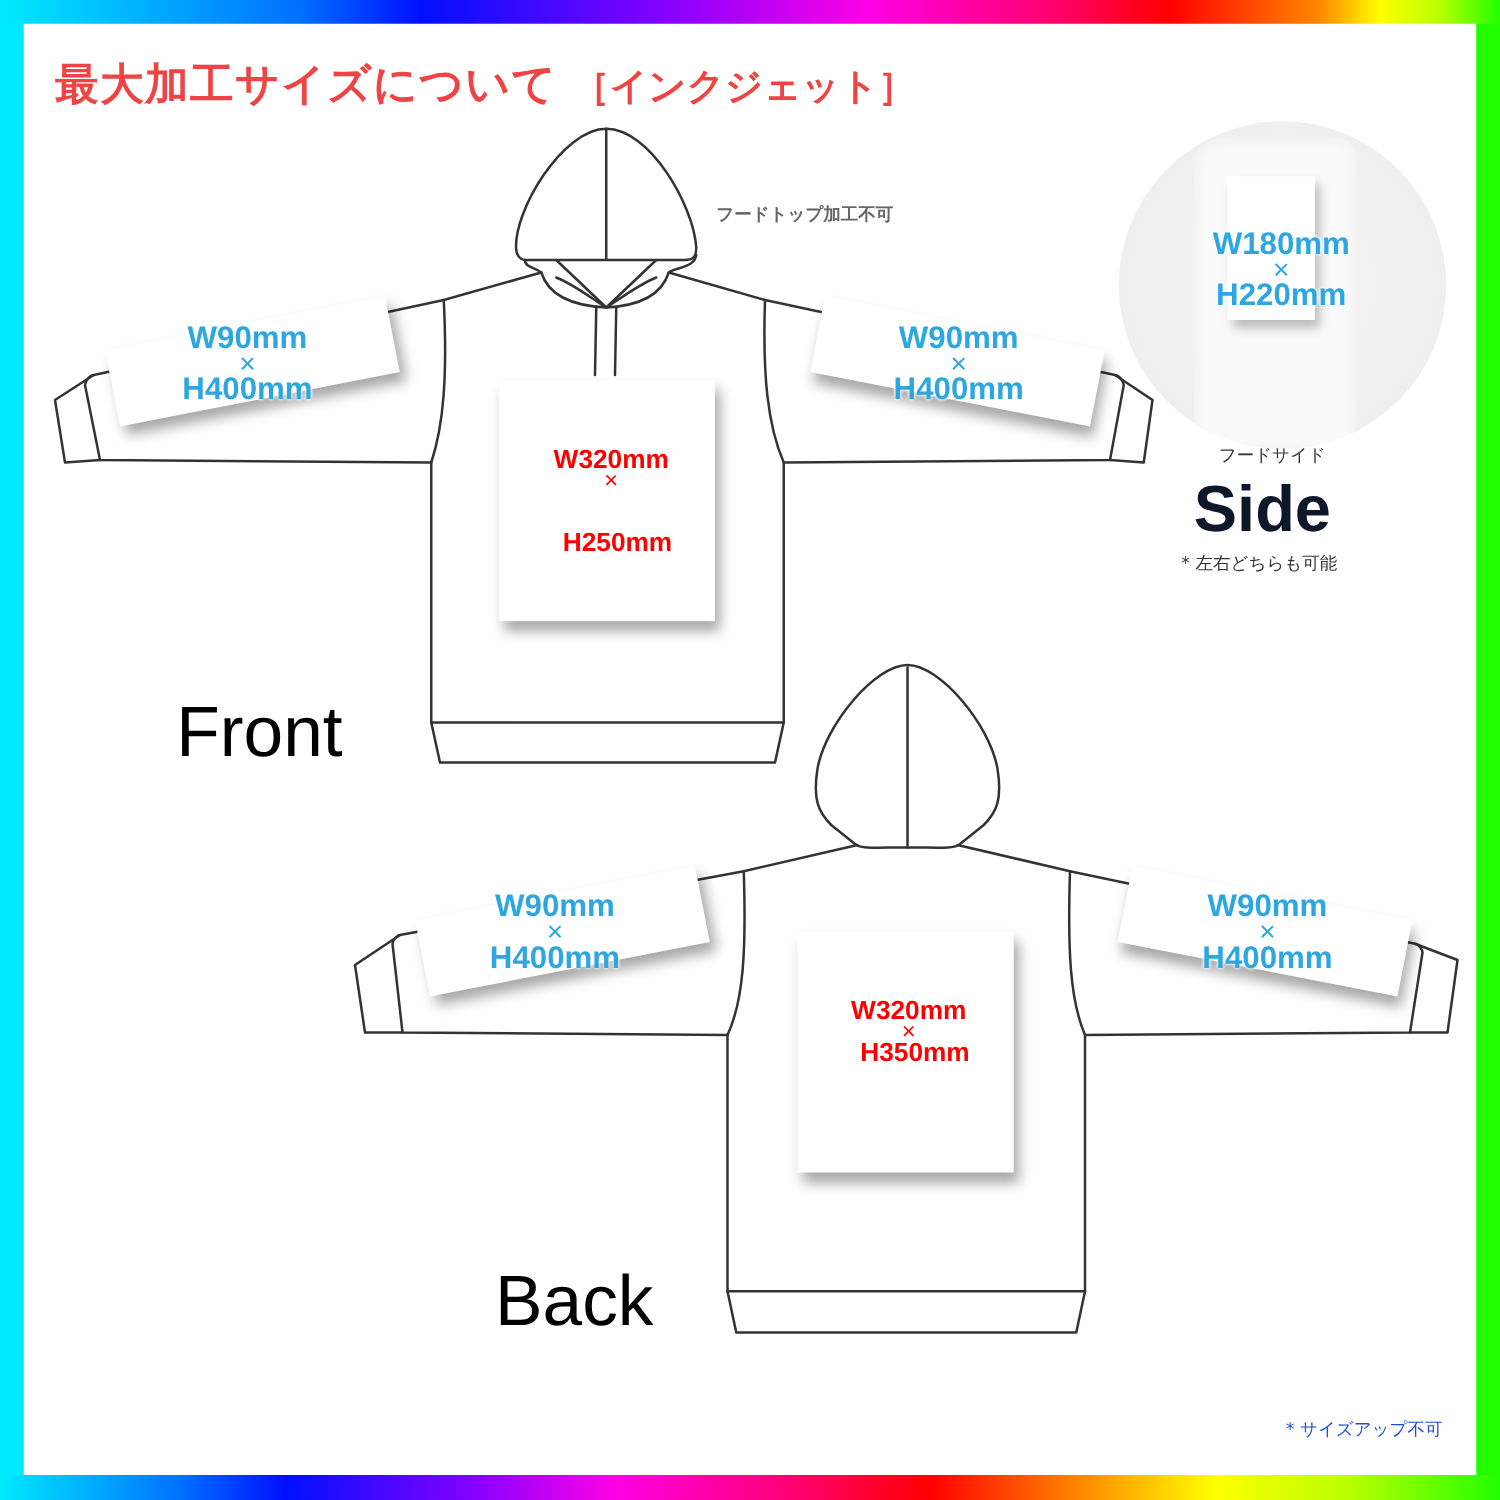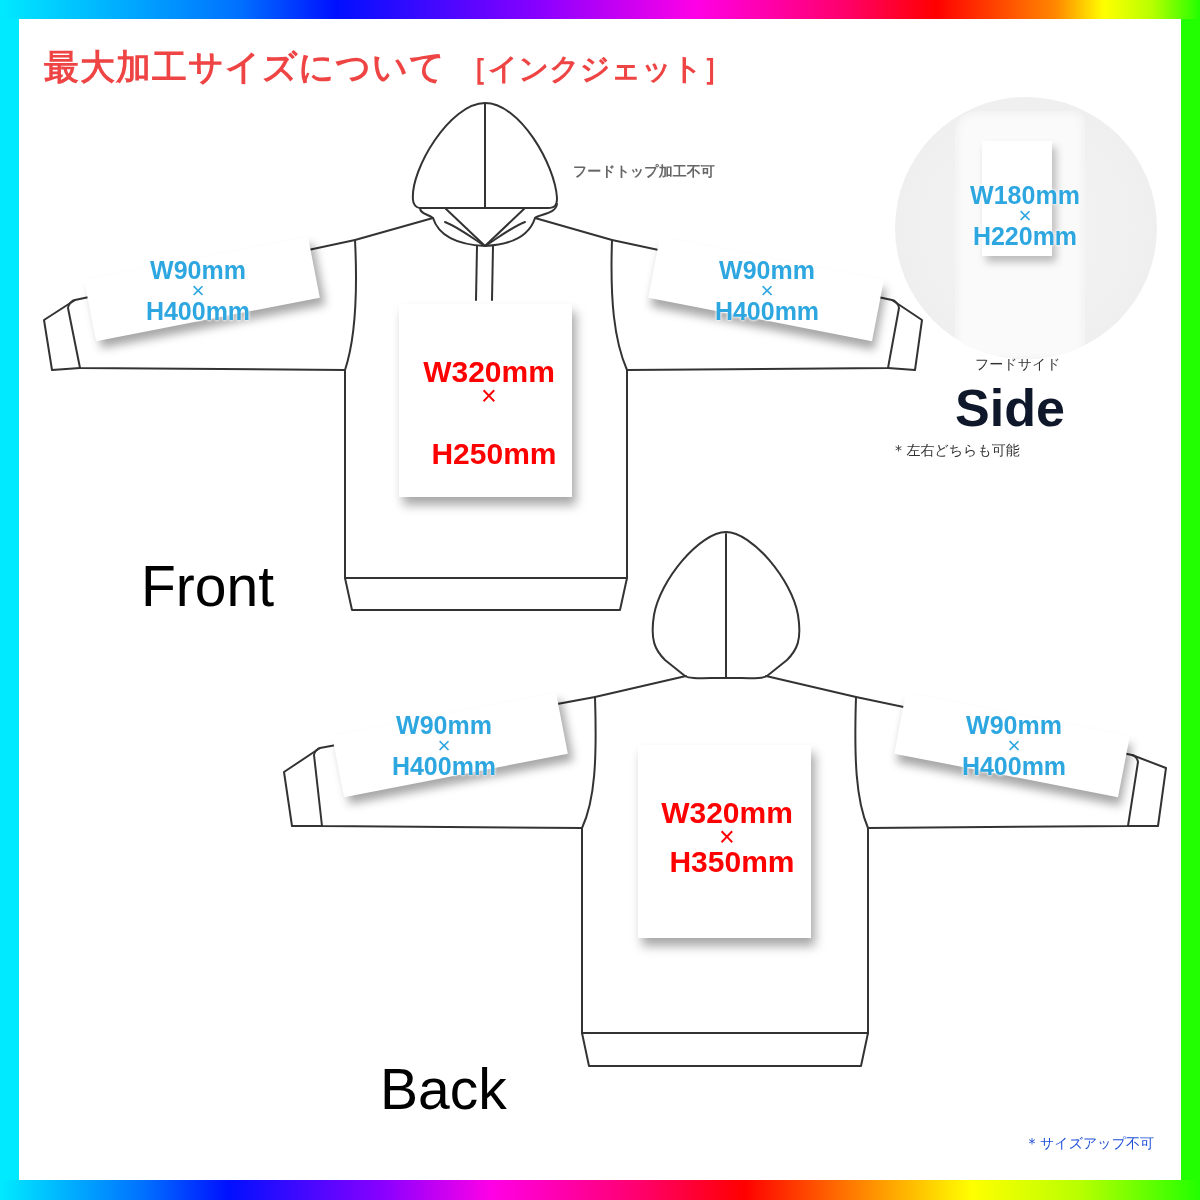--- a/index.html
+++ b/index.html
@@ -17,21 +17,21 @@
   .title { position: absolute; left: 44px; top: 44px; font-size: 35px; font-weight: bold; color: #ef4444; letter-spacing: 1px; white-space: nowrap; font-family: Liberation Mono, monospace; }
   .title .sub { font-size: 30px; font-weight: bold; margin-left: 12px; letter-spacing: 0; }
 
   svg.garment { position: absolute; left: 0; top: 0; width: 1200px; height: 1200px; }
 
   .note-gray { position: absolute; font-size: 14px; color: #666; font-family: "DejaVu Sans", sans-serif; white-space: nowrap; font-weight: bold; }
 
   .print-area { position: absolute; background: #fff; box-shadow: 4px 8px 10px rgba(0,0,0,0.35); }
   .print-label { position: absolute; text-align: center; font-weight: bold; line-height: 1; white-space: nowrap; }
   .blue { color: #2ea7e0; font-size: 25px; text-shadow: 0 0 3px #fff, 0 0 3px #fff; }
-  .red { color: #ff0000; font-size: 30px; }
+  .red { color: #ff0000; font-size: 21px; }
   .print-label .x { display: block; font-weight: normal; font-size: 0.9em; line-height: 0.7; }
 
   .view-label { position: absolute; font-size: 57px; font-weight: normal; color: #000; font-family: "Liberation Sans", sans-serif; }
 
   .side-circle { position: absolute; left: 895px; top: 97px; width: 262px; height: 262px; border-radius: 50%;
     background: radial-gradient(circle at 50% 50%, #f5f5f5 0%, #efefef 70%, #f7f7f7 100%); overflow: hidden; }
   .side-hood { position: absolute; left: 60px; top: 14px; width: 130px; height: 250px; border-radius: 20px 10px 0 0; background: #fafafa; box-shadow: inset 0 0 12px rgba(0,0,0,0.06); }
   .side-rect { position: absolute; left: 87px; top: 44px; width: 70px; height: 115px; background: #fff; box-shadow: 4px 6px 8px rgba(0,0,0,0.25); }
 
   .side-caption { position: absolute; font-family: "DejaVu Sans", sans-serif; color: #333; text-align: left; white-space: nowrap; }
@@ -127,21 +127,21 @@
   <div class="side-hood"></div>
   <div class="side-rect"></div>
 </div>
 <div class="print-label blue" style="left:950px; top:167px; width:150px;margin-top:16px;">
   <span>W180mm</span>
   <span class="x">×</span>
   <span>H220mm</span>
 </div>
 <div class="side-caption" style="left:975px; top:356px; width:115px; font-size:14px;">フードサイド</div>
 <div class="side-caption" style="left:955px; top:378px; width:155px; font-size:52px; font-weight:bold; color:#0f172a; font-family:'Liberation Sans', sans-serif;">Side</div>
-<div class="side-caption" style="left:895px; top:442px; width:175px; font-size:14px;">* 左右どちらも可能</div>
+<div class="side-caption" style="left:945px; top:442px; width:175px; font-size:14px;">* 左右どちらも可能</div>
 
 <div class="print-area" style="left:336px; top:714px; width:228px; height:62px; transform: rotate(-11deg);"></div>
 <div class="print-label blue" style="left:374px; top:713px; width:140px;">
   <span>W90mm</span>
   <span class="x">×</span>
   <span>H400mm</span>
 </div>
 
 <div class="print-area" style="left:898px; top:714px; width:228px; height:62px; transform: rotate(11deg);"></div>
 <div class="print-label blue" style="left:944px; top:713px; width:140px;">
@@ -150,15 +150,15 @@
   <span>H400mm</span>
 </div>
 
 <div class="print-area" style="left:638px; top:745px; width:173px; height:193px;"></div>
 <div class="print-label red" style="left:642px; top:798px; width:170px;">
   <span>W320mm</span>
   <span class="x">×</span>
   <span style="display:block; padding-left:10px;">H350mm</span>
 </div>
 
-<div class="view-label" style="left:380px; top:1008px;margin-top:48px;">Back</div>
+<div class="view-label" style="left:396px; top:1008px;">Back</div>
 
 <div class="footnote">* サイズアップ不可</div>
 
 </body></html>

